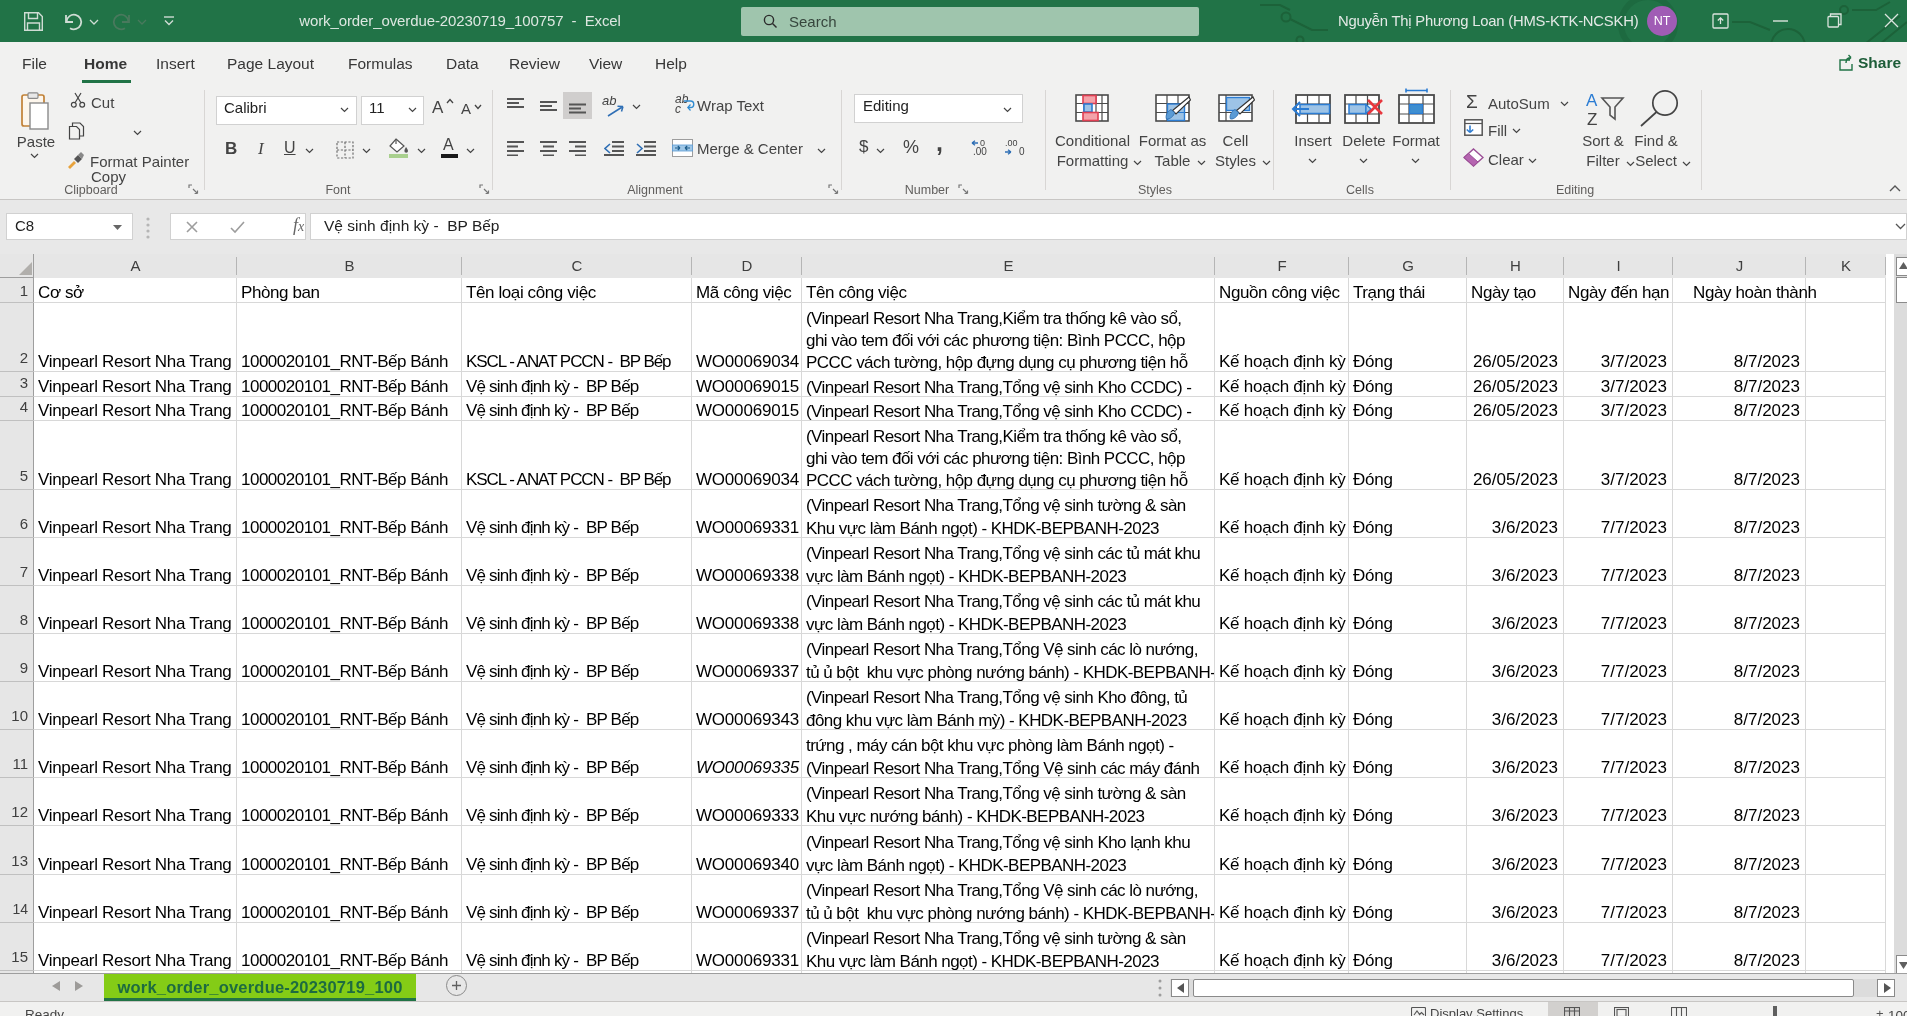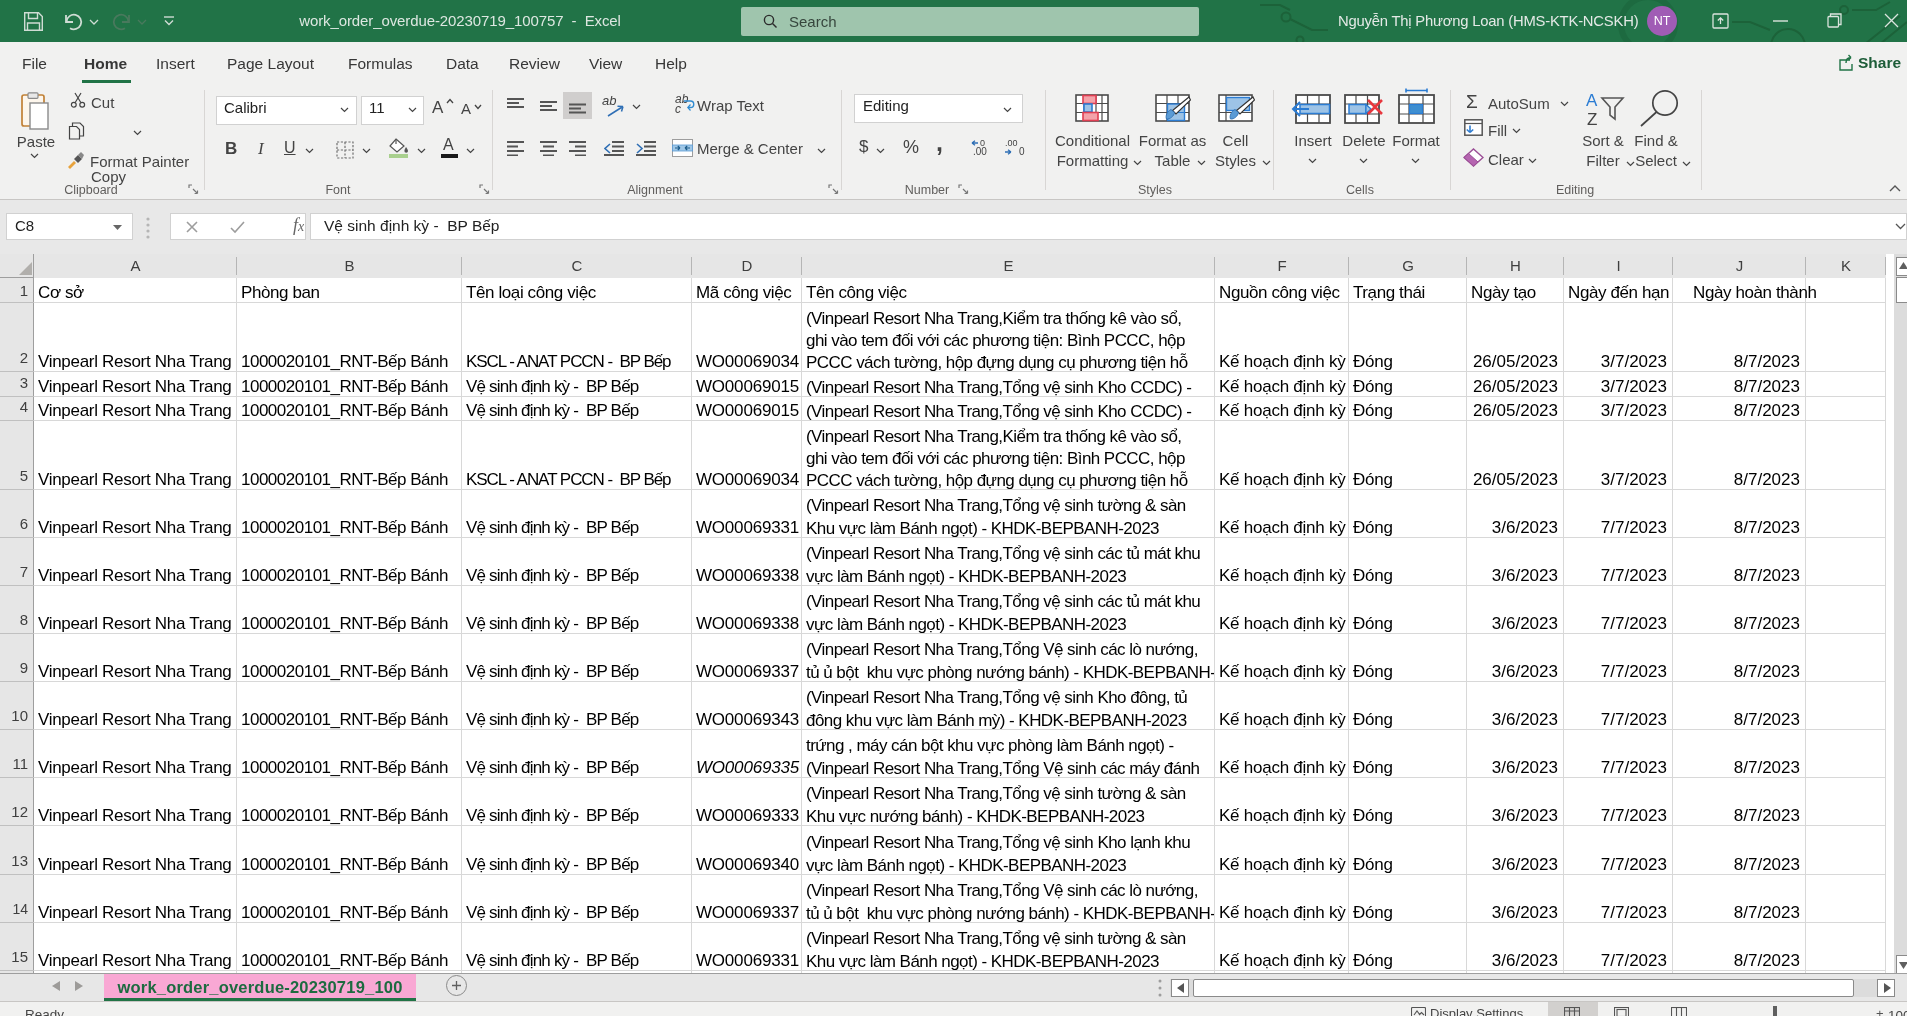--- a/index.html
+++ b/index.html
@@ -712,21 +712,21 @@
 <svg class="abs" style="left:1899px;top:962px" width="9" height="7" viewBox="0 0 9 7" fill="#5f5f5f">
     <path d="M4.5 7 L9 0 H0 Z"></path>
   </svg>
 <div class="abs" style="left:0;top:973px;width:1907px;height:28px;background:#e7e7e7;border-top:1px solid #9e9e9e;"></div>
 <svg class="abs" style="left:52px;top:981px" width="8" height="10" viewBox="0 0 8 10" fill="#9d9b99">
     <path d="M8 0 L0 5 L8 10 Z"></path>
   </svg>
 <svg class="abs" style="left:75px;top:981px" width="8" height="10" viewBox="0 0 8 10" fill="#9d9b99">
     <path d="M0 0 L8 5 L0 10 Z"></path>
   </svg>
-<div class="abs" style="left:104px;top:974px;width:312px;height:27px;background:#f9a8d4;border-bottom:3px solid #217346;text-align:center;line-height:27px;color:#1d6b40;font-weight:bold;font-size:16.5px;letter-spacing:0.2px;">work_order_overdue-20230719_100</div>
+<div class="abs" style="left:104px;top:974px;width:312px;height:27px;background:#84cc16;border-bottom:3px solid #217346;text-align:center;line-height:27px;color:#1d6b40;font-weight:bold;font-size:16.5px;letter-spacing:0.2px;">work_order_overdue-20230719_100</div>
 <div class="abs" style="left:446px;top:975px;width:21px;height:21px;border:1.5px solid #8a8a8a;border-radius:50%;"></div>
 <svg class="abs" style="left:452px;top:981px" width="9" height="9" viewBox="0 0 9 9" stroke="#5f5f5f" stroke-width="1.3">
     <path d="M4.5 0 V9 M0 4.5 H9"></path>
   </svg>
 <svg class="abs" style="left:1158px;top:979px" width="4" height="18" viewBox="0 0 4 18" fill="#9d9d9d">
     <circle cx="2" cy="2" r="1.5"></circle>
     <circle cx="2" cy="9" r="1.5"></circle>
     <circle cx="2" cy="16" r="1.5"></circle>
   </svg>
 <div class="abs" style="left:1170px;top:979px;width:725px;height:18px;background:#dcdcdc;"></div>

